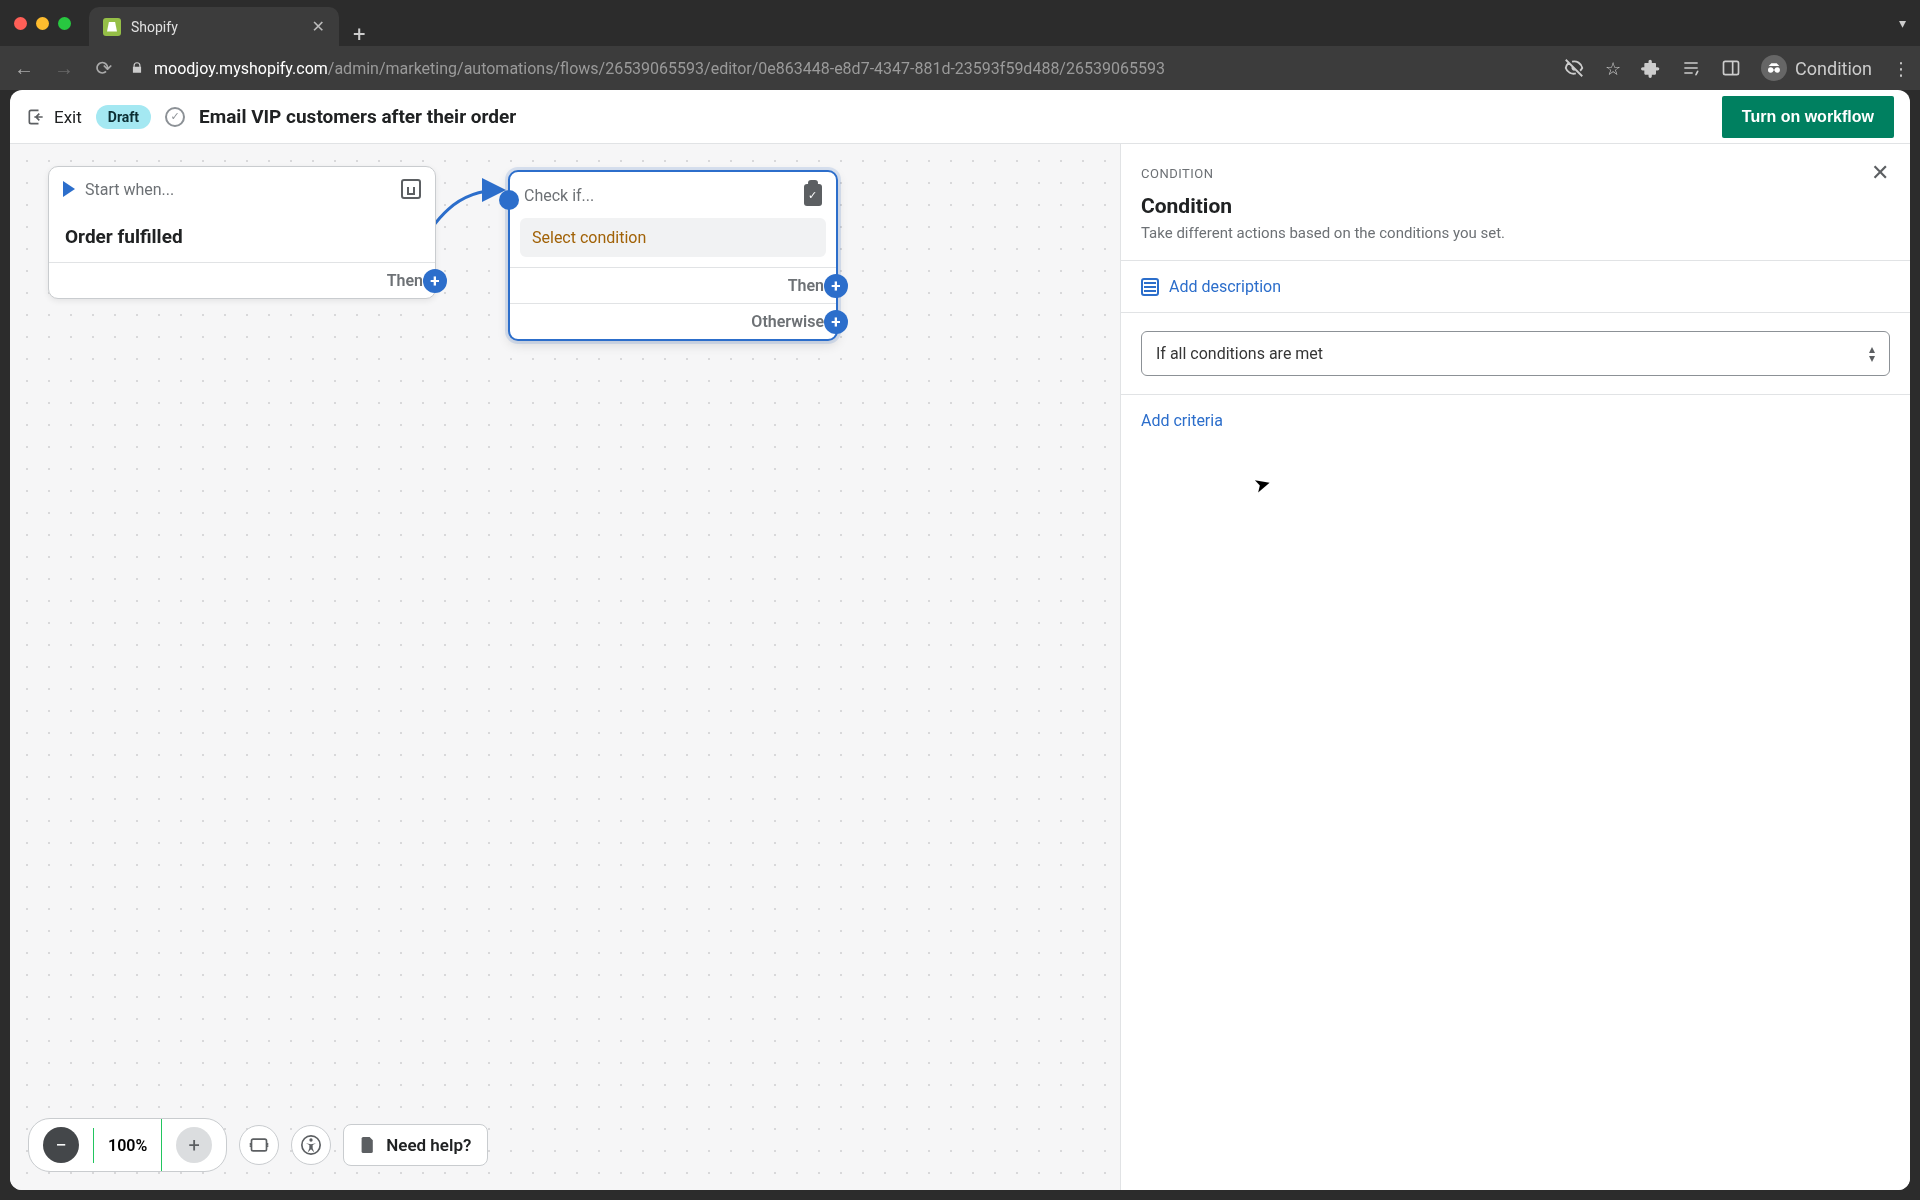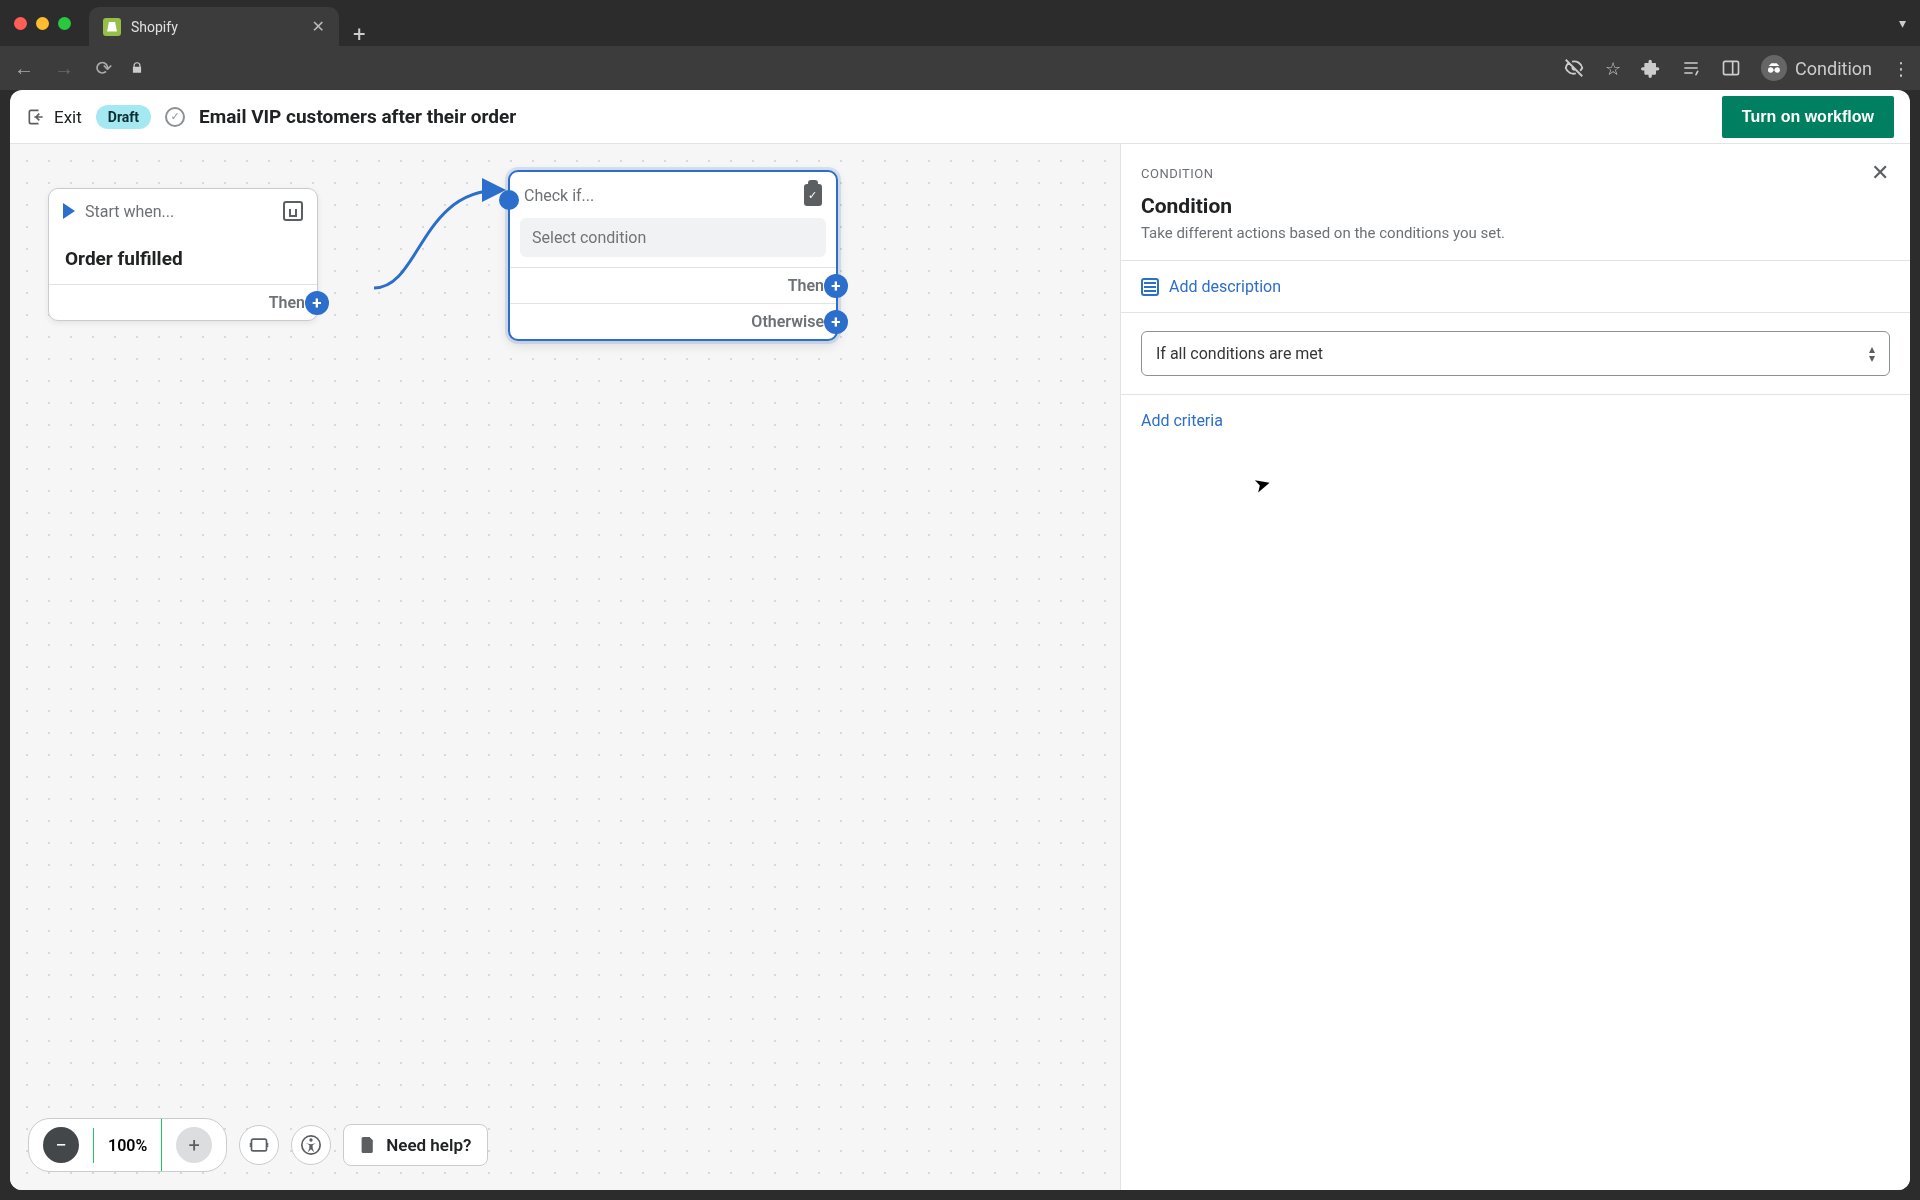--- a/index.html
+++ b/index.html
@@ -55,27 +55,27 @@
   .node-head { display:flex; align-items:center; padding:12px 14px; gap:10px; color:#6d7175; font-size:16px; justify-content:space-between; }
   .node-head-left { display:flex; align-items:center; gap:10px; }
   .play-ico { width:0; height:0; border-left:12px solid #2c6ecb; border-top:8px solid transparent; border-bottom:8px solid transparent; }
   .tray-icon { width:20px; height:20px; border:2px solid #5c5f62; border-radius:3px; position:relative; }
   .tray-icon::after { content:""; position:absolute; left:4px; right:4px; top:6px; height:6px; border:2px solid #5c5f62; border-top:none; }
   .clip-icon { width:18px; height:22px; background:#5c5f62; border-radius:3px; position:relative; }
   .clip-icon::before { content:""; position:absolute; top:-4px; left:4px; right:4px; height:6px; background:#5c5f62; border-radius:3px; }
   .clip-icon::after { content:"✓"; position:absolute; color:#fff; font-size:11px; left:4px; top:5px; }
   
   .node-body { padding: 14px 16px; font-weight:700; font-size:19px; color:#202223; }
-  .node-body.muted { background:#f1f2f3; font-weight:400; color:#737373; font-size:16px; border-radius:6px; margin:0 10px 10px; padding:10px 12px; }
+  .node-body.muted { background:#f1f2f3; font-weight:400; color:#a16207; font-size:16px; border-radius:6px; margin:0 10px 10px; padding:10px 12px; }
   
   .node-branch { display:flex; justify-content:flex-end; align-items:center; padding:8px 12px; color:#6d7175; font-size:16px; font-weight:600; position:relative; }
   .plus-port { width:24px; height:24px; border-radius:50%; background:#2c6ecb; color:#fff; display:flex; align-items:center; justify-content:center; font-size:17px; font-weight:700; position:absolute; right:-12px; }
   
   
-  .node-start { left:38px; top:44px; width:270px; }
+  .node-start { left:38px; top:22px; width:388px; }
   .start-then { border-top:1px solid #e1e3e5; }
   .start-then .plus-port { top:6px; }
   
   
   .node-cond { left:498px; top:26px; width:330px; }
   .big-port { position:absolute; width:20px; height:20px; border-radius:50%; background:#2c6ecb; left:-11px; top:18px; }
   .cond-then { border-top:1px solid #e1e3e5; }
   .cond-other { border-top:1px solid #e1e3e5; }
   
   
@@ -138,20 +138,23 @@
   </div>
 
   <div class="urlbar-row">
     <span class="nav-btn">←</span>
     <span class="nav-btn fwd">→</span>
     <span class="nav-btn">⟳</span>
     <div class="urlbar">
       <svg class="lock-icon" viewBox="0 0 24 24" fill="#ccc">
           <path d="M6 10V8a6 6 0 1112 0v2h1v10H5V10h1zm2 0h8V8a4 4 0 10-8 0v2z"></path>
         </svg>
+      <span>
+        <span class="url-main">moodjoy.myshopify.com</span><span class="url-rest">/admin/marketing/automations/flows/26539065593/editor/0e863448-e8d7-4347-881d-23593f59d488/26539065593</span>
+      </span>
     </div>
     <div class="chrome-right">
       <span>
         <svg width="22" height="22" viewBox="0 0 24 24" fill="none" stroke="#ccc" stroke-width="2">
             <path d="M3 3l18 18M10.6 10.6A2 2 0 0013.4 13.4M9.9 5.1A9 9 0 0121 12a14 14 0 01-2.3 3M6.1 6.1A14 14 0 003 12a9 9 0 0011 5.9"></path>
           </svg>
       </span>
       <span>☆</span>
       <span>
         <svg width="20" height="20" viewBox="0 0 24 24" fill="#ccc">

